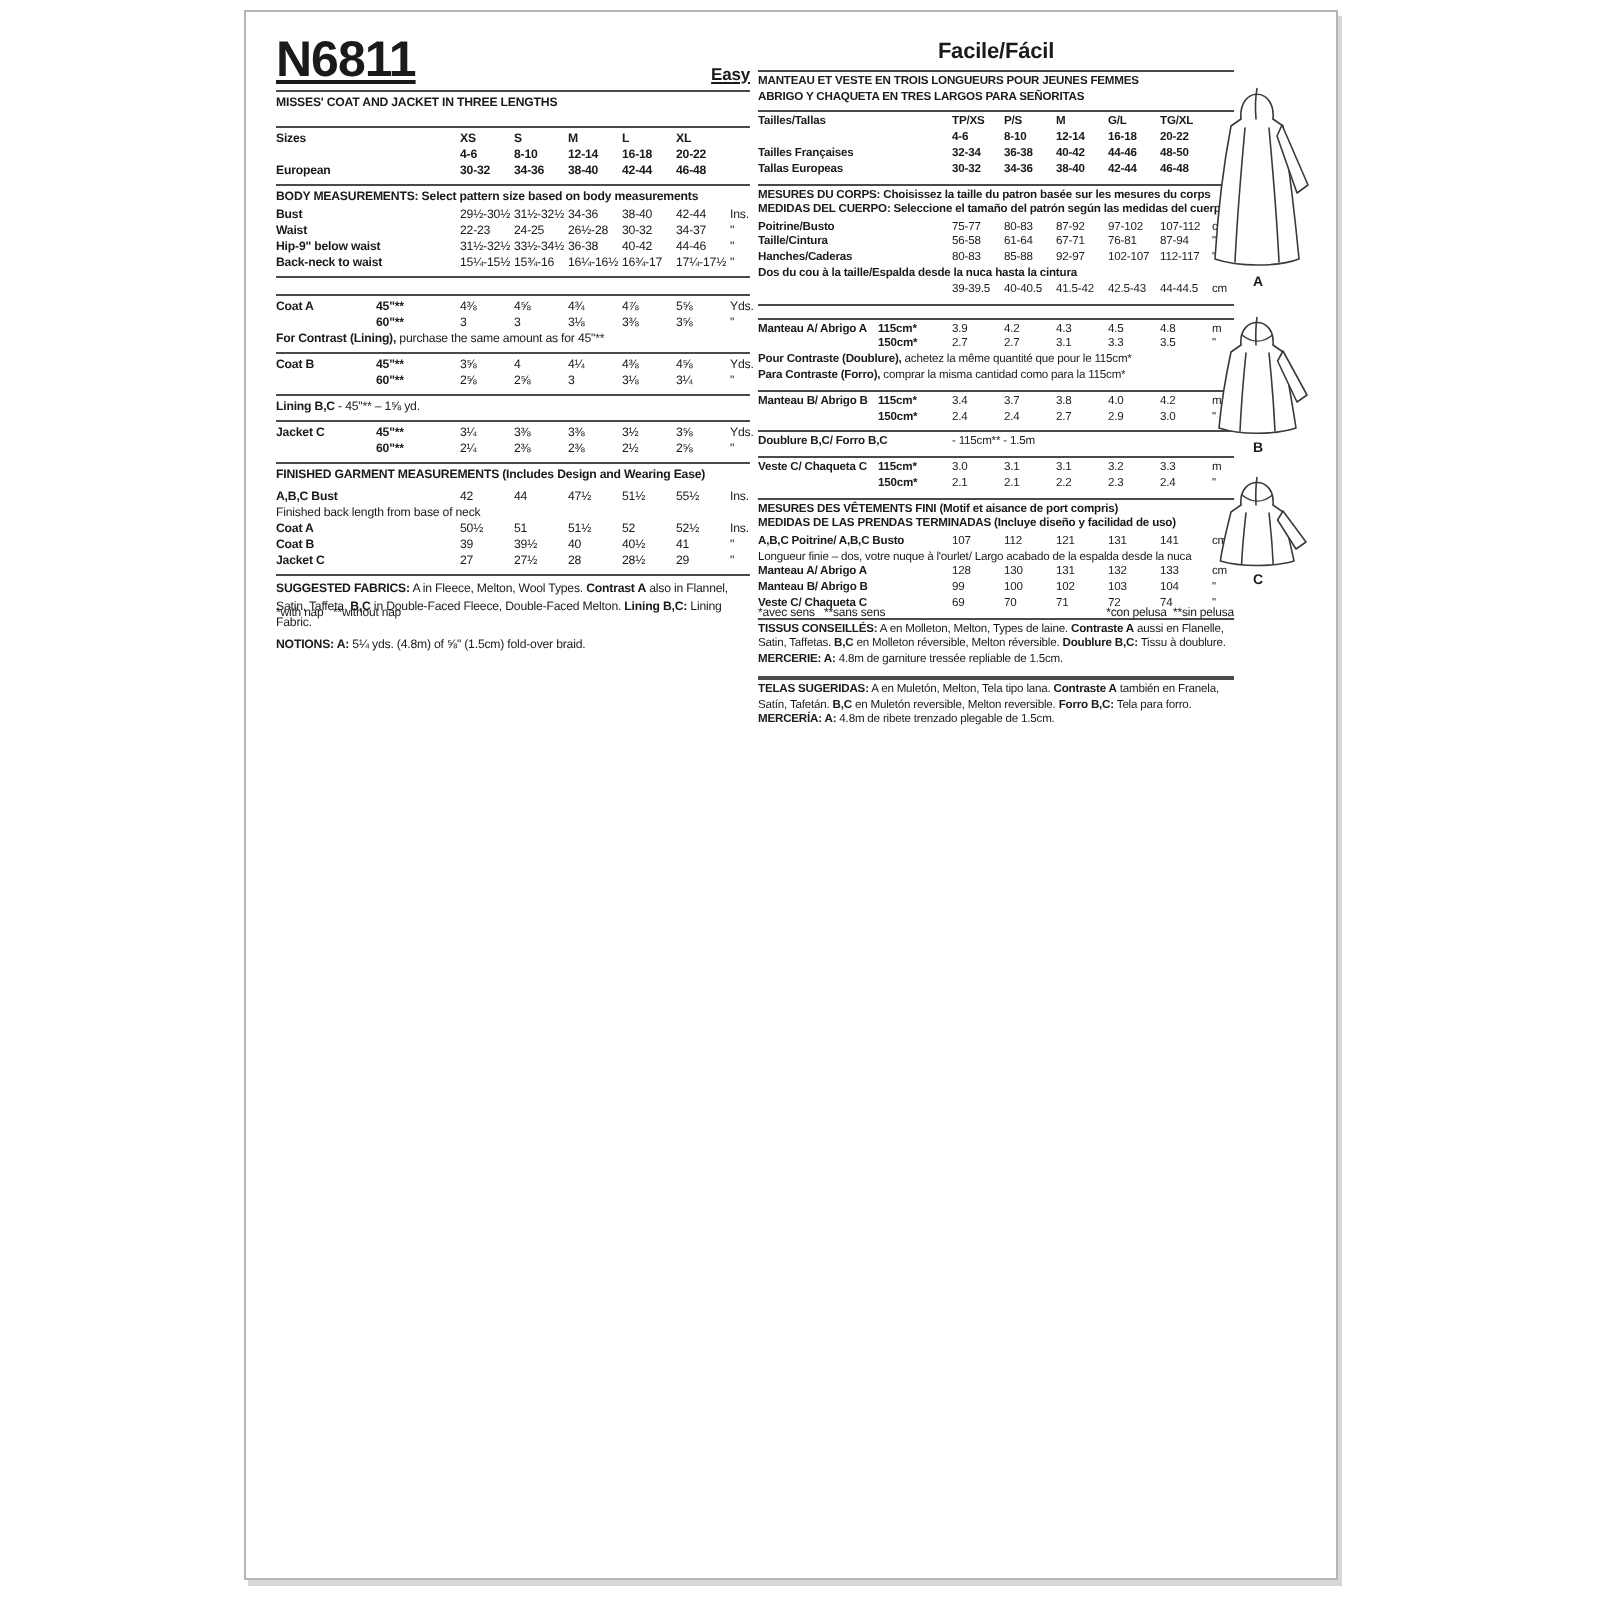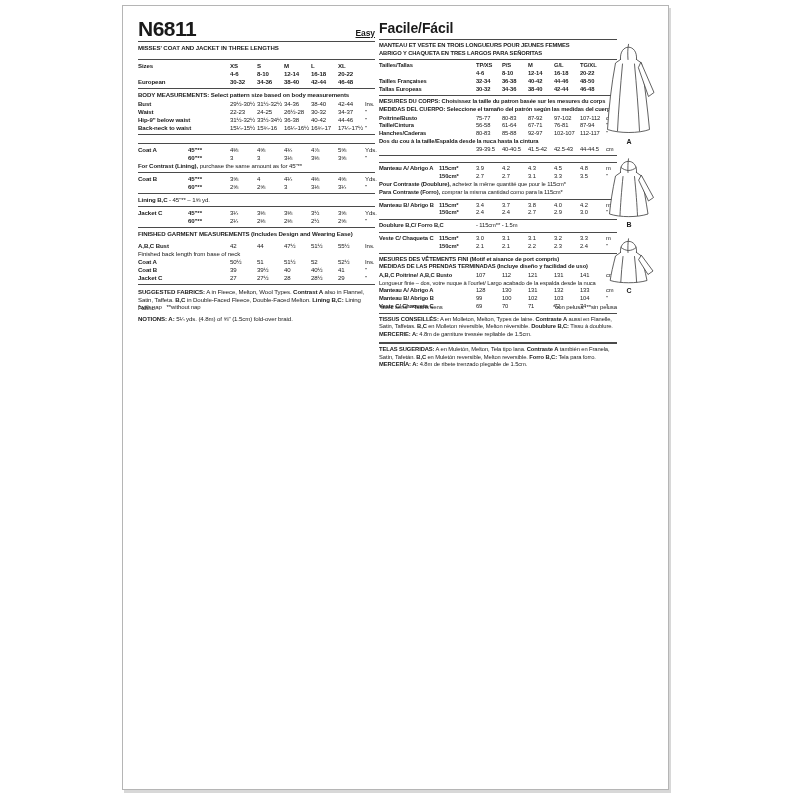--- a/index.html
+++ b/index.html
@@ -11,23 +11,23 @@
   .colx{position:absolute;top:13px;height:293px;letter-spacing:-0.1px;}
   .col-en{left:15px;width:237px;font-size:6.1px;line-height:1.32;}
   .col-fr{left:256px;width:238px;font-size:5.8px;line-height:1.3;}
   .b{font-weight:700;}
   .rule{border-top:1px solid #4a4a4a;height:0;margin:2px 0;}
   .rule.thick{border-top-width:2px;}
   .gap{height:4px;}
   .gap2{height:2px;}
   
   .en-head{display:flex;justify-content:space-between;align-items:flex-end;margin-bottom:1px;}
-  .pattern-number{font-size:21px;font-weight:700;line-height:0.95;letter-spacing:-0.5px;}
+  .pattern-number{font-size:25px;font-weight:700;line-height:0.95;letter-spacing:-0.5px;text-decoration:underline;}
   .difficulty{font-size:8.5px;font-weight:700;text-decoration:underline;}
-  .fr-head{text-align:left;font-size:14px;font-weight:700;margin-bottom:1px;}
+  .fr-head{text-align:center;font-size:11px;font-weight:700;margin-bottom:1px;}
   .doc-title{font-weight:700;margin:2px 0 1px 0;}
   
   .tbl{margin:1px 0;}
   .trow{display:flex;align-items:baseline;min-height:7.8px;}
   .trow.tline{display:block;}
   .trow .l{flex:none;width:50px;white-space:nowrap;font-weight:700;overflow:visible;}
   .trow .l2{flex:none;width:42px;white-space:nowrap;font-weight:700;}
   .trow .c{flex:none;width:27px;white-space:nowrap;}
   .trow .u{flex:none;white-space:nowrap;}
   .trow .free{white-space:nowrap;}

